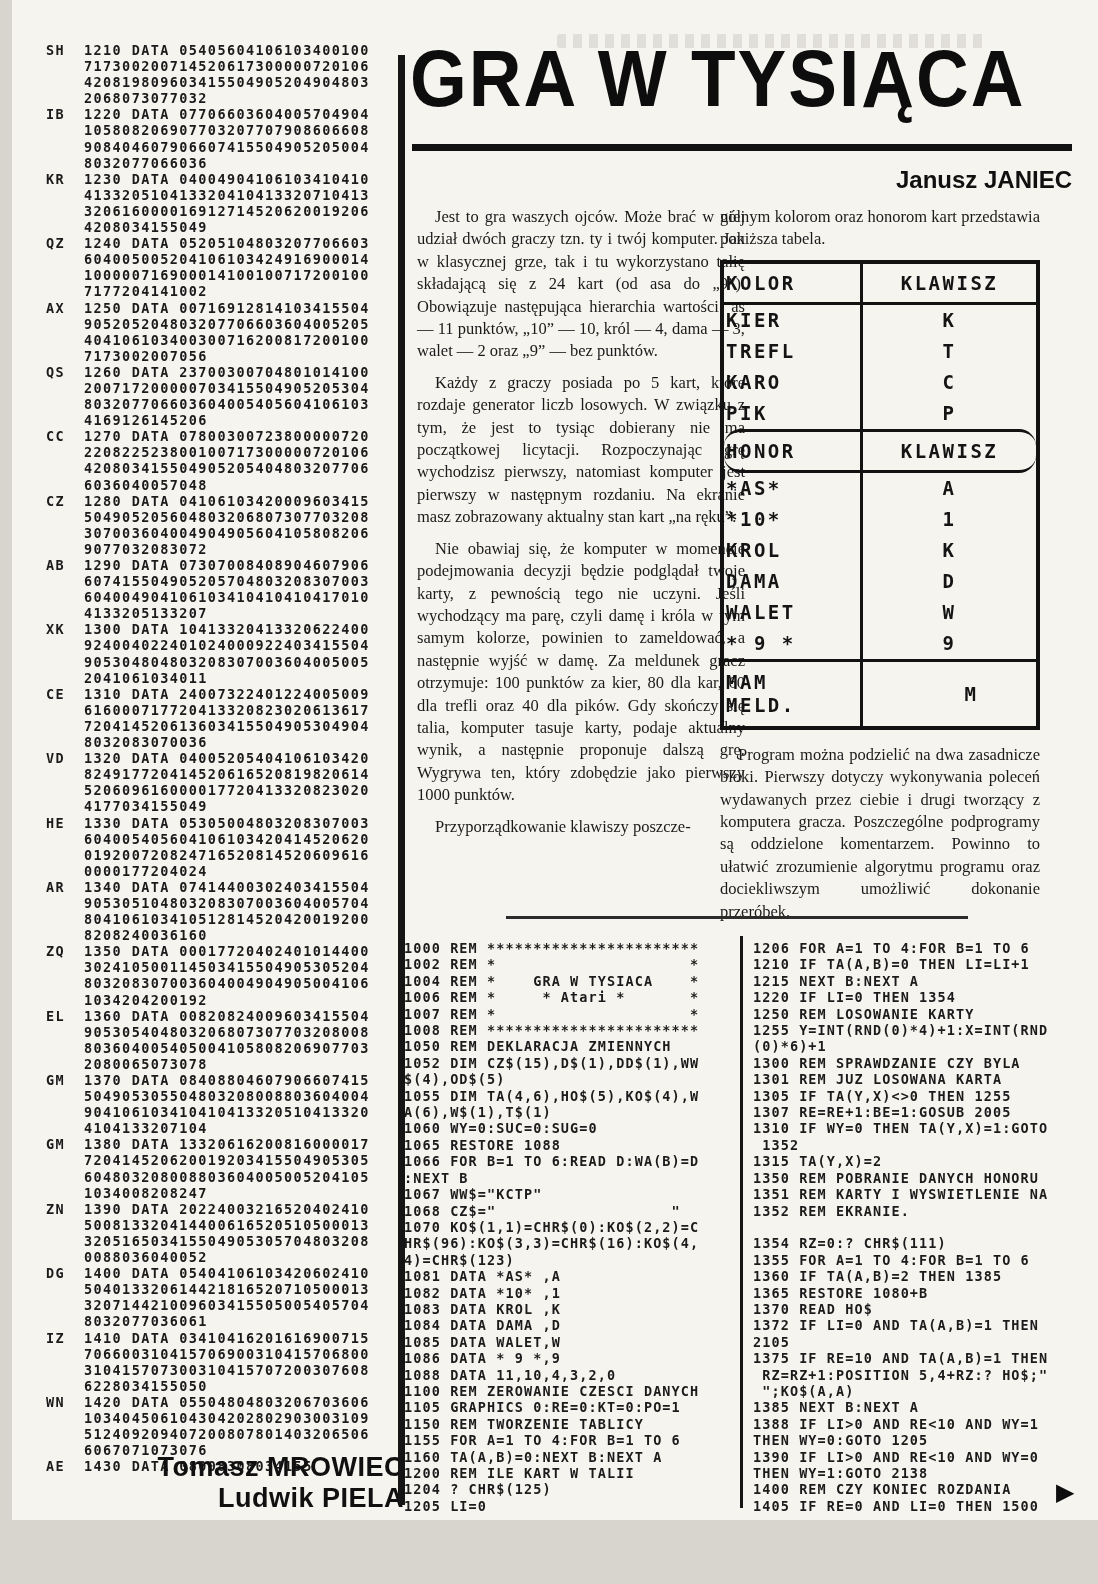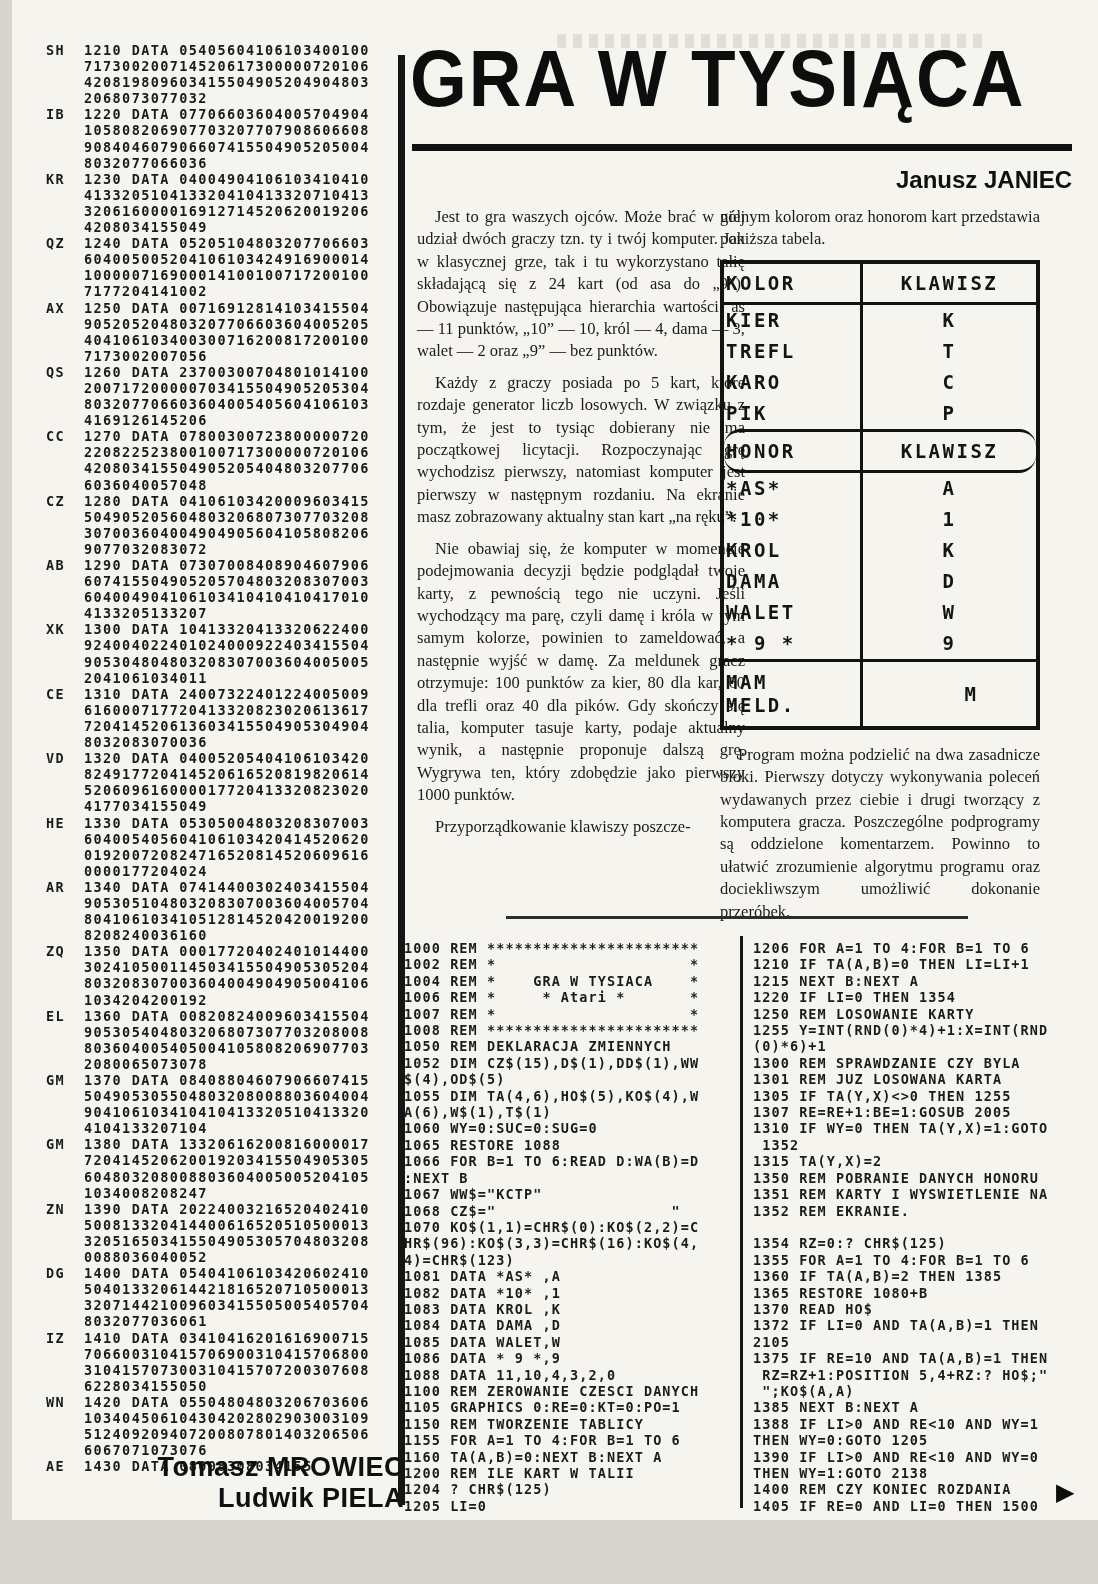--- a/index.html
+++ b/index.html
@@ -428,21 +428,21 @@
       <div class="code-line">1301 REM JUZ LOSOWANA KARTA</div>
       <div class="code-line">1305 IF TA(Y,X)&lt;&gt;0 THEN 1255</div>
       <div class="code-line">1307 RE=RE+1:BE=1:GOSUB 2005</div>
       <div class="code-line">1310 IF WY=0 THEN TA(Y,X)=1:GOTO</div>
       <div class="code-line"> 1352</div>
       <div class="code-line">1315 TA(Y,X)=2</div>
       <div class="code-line">1350 REM POBRANIE DANYCH HONORU</div>
       <div class="code-line">1351 REM KARTY I WYSWIETLENIE NA</div>
       <div class="code-line">1352 REM EKRANIE.</div>
       <div class="code-line"></div>
-      <div class="code-line">1354 RZ=0:? CHR$(125)</div>
+      <div class="code-line">1354 RZ=0:? CHR$(111)</div>
       <div class="code-line">1355 FOR A=1 TO 4:FOR B=1 TO 6</div>
       <div class="code-line">1360 IF TA(A,B)=2 THEN 1385</div>
       <div class="code-line">1365 RESTORE 1080+B</div>
       <div class="code-line">1370 READ HO$</div>
       <div class="code-line">1372 IF LI=0 AND TA(A,B)=1 THEN</div>
       <div class="code-line">2105</div>
       <div class="code-line">1375 IF RE=10 AND TA(A,B)=1 THEN</div>
       <div class="code-line"> RZ=RZ+1:POSITION 5,4+RZ:? HO$;"</div>
       <div class="code-line"> ";KO$(A,A)</div>
       <div class="code-line">1385 NEXT B:NEXT A</div>

